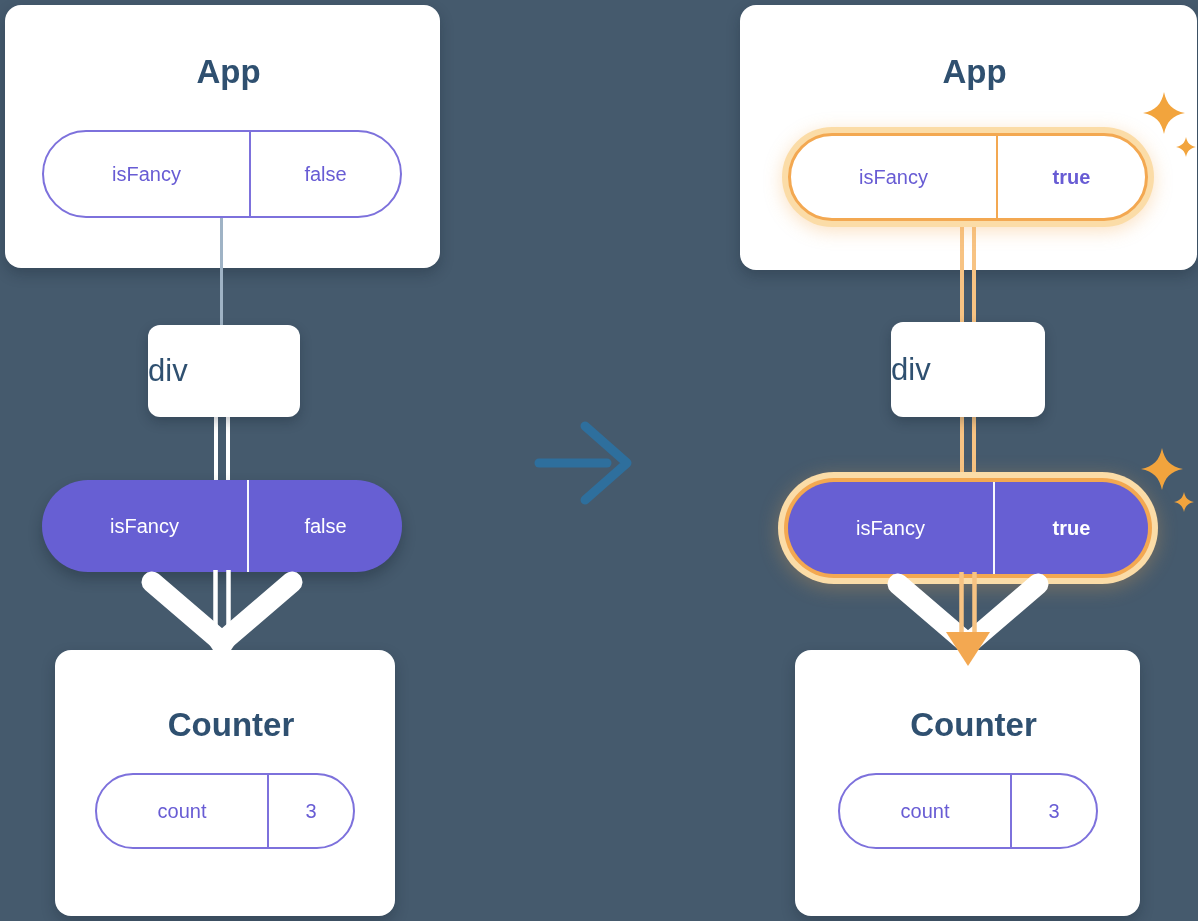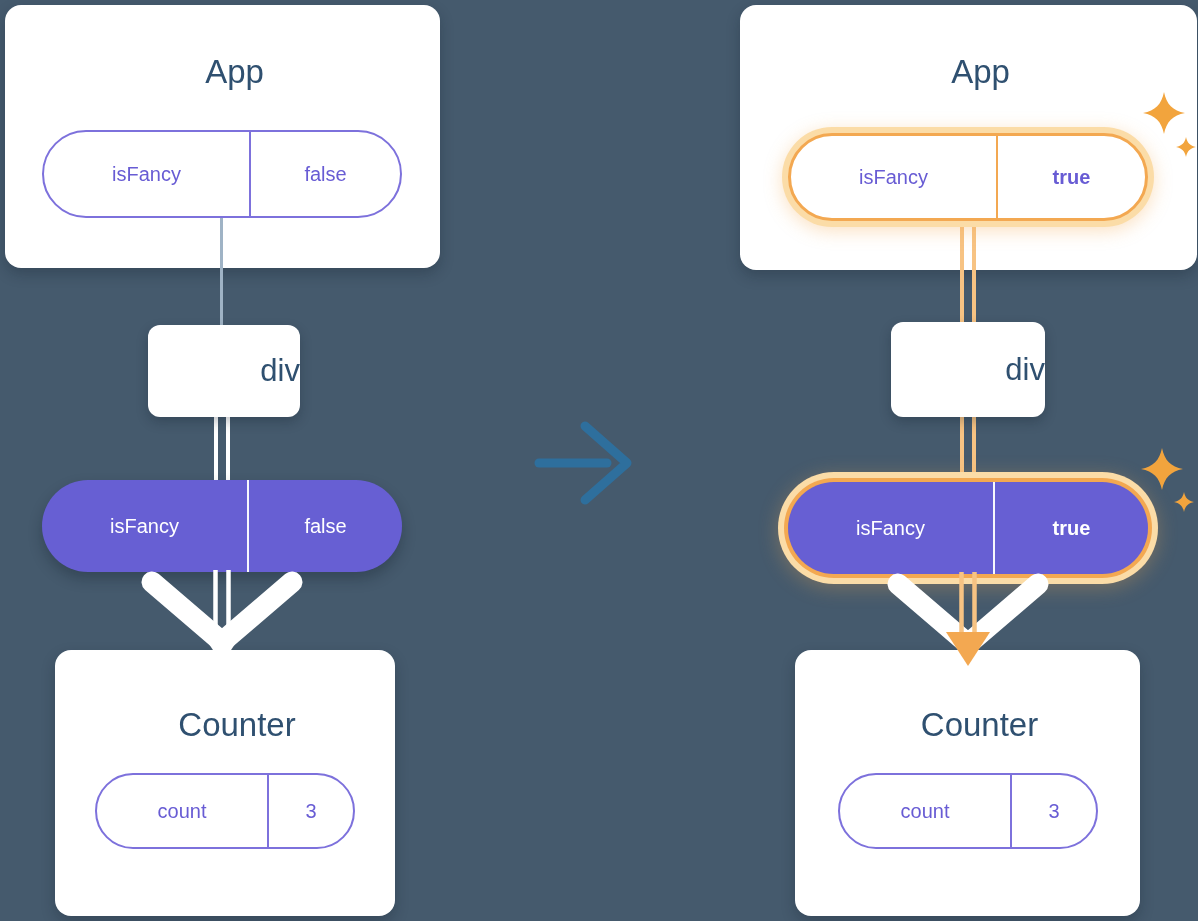--- a/index.html
+++ b/index.html
@@ -17,34 +17,34 @@
 
   
   .card {
     position: absolute;
     background: var(--card, #fff);
     border-radius: 16px;
     box-shadow: 0 6px 14px rgba(10, 22, 34, 0.25);
   }
   .card-title {
     position: absolute;
-    left: 12px; width: 100%;
+    left: 6px; width: 100%;
     text-align: center;
     font-size: 33px;
-    font-weight: 400;
+    font-weight: 700;
     color: var(--title, #2f5070);
   }
 
   
   .div-box {
     position: absolute;
     background: var(--card, #fff);
     border-radius: 12px;
     box-shadow: 0 5px 12px rgba(10, 22, 34, 0.25);
-    display: flex; align-items: center; justify-content: flex-end;
+    display: flex; align-items: center; justify-content: flex-start;
     font-size: 31px;
     font-weight: 500;
     color: var(--title, #2f5070);
   }
 
   
   .pill {
     position: absolute;
     width: 360px; height: 88px;
     border-radius: 46px;

